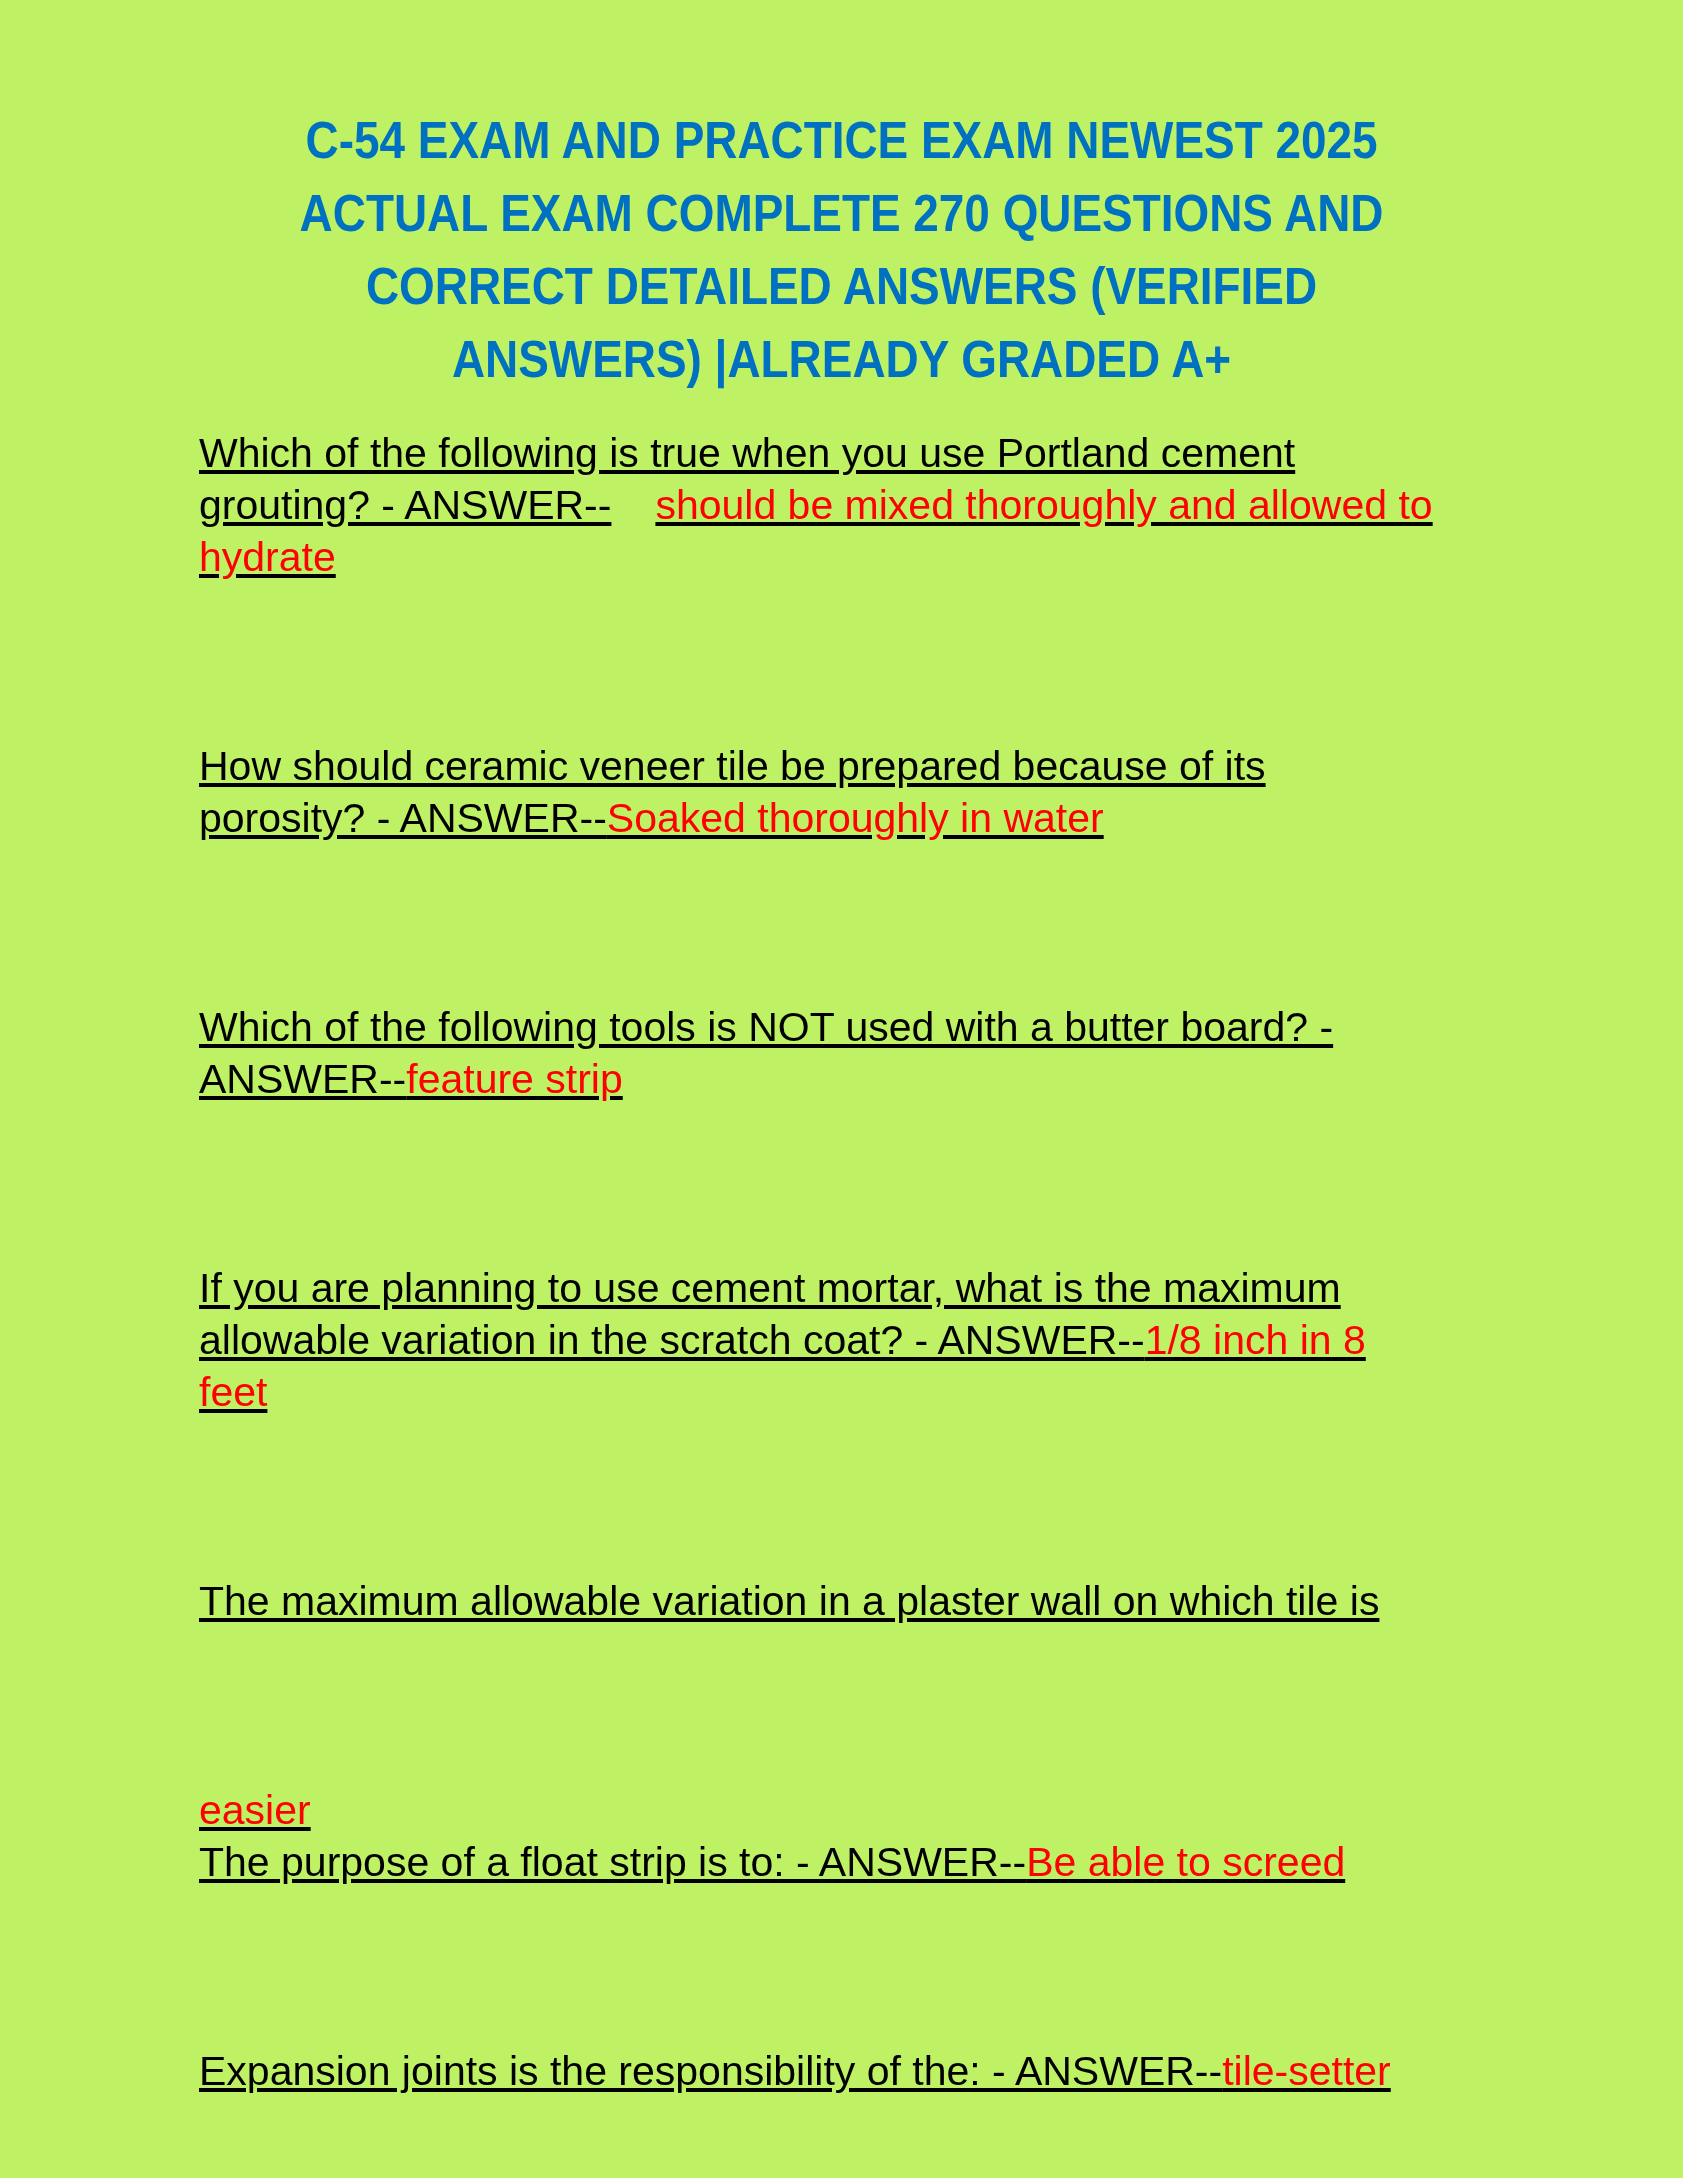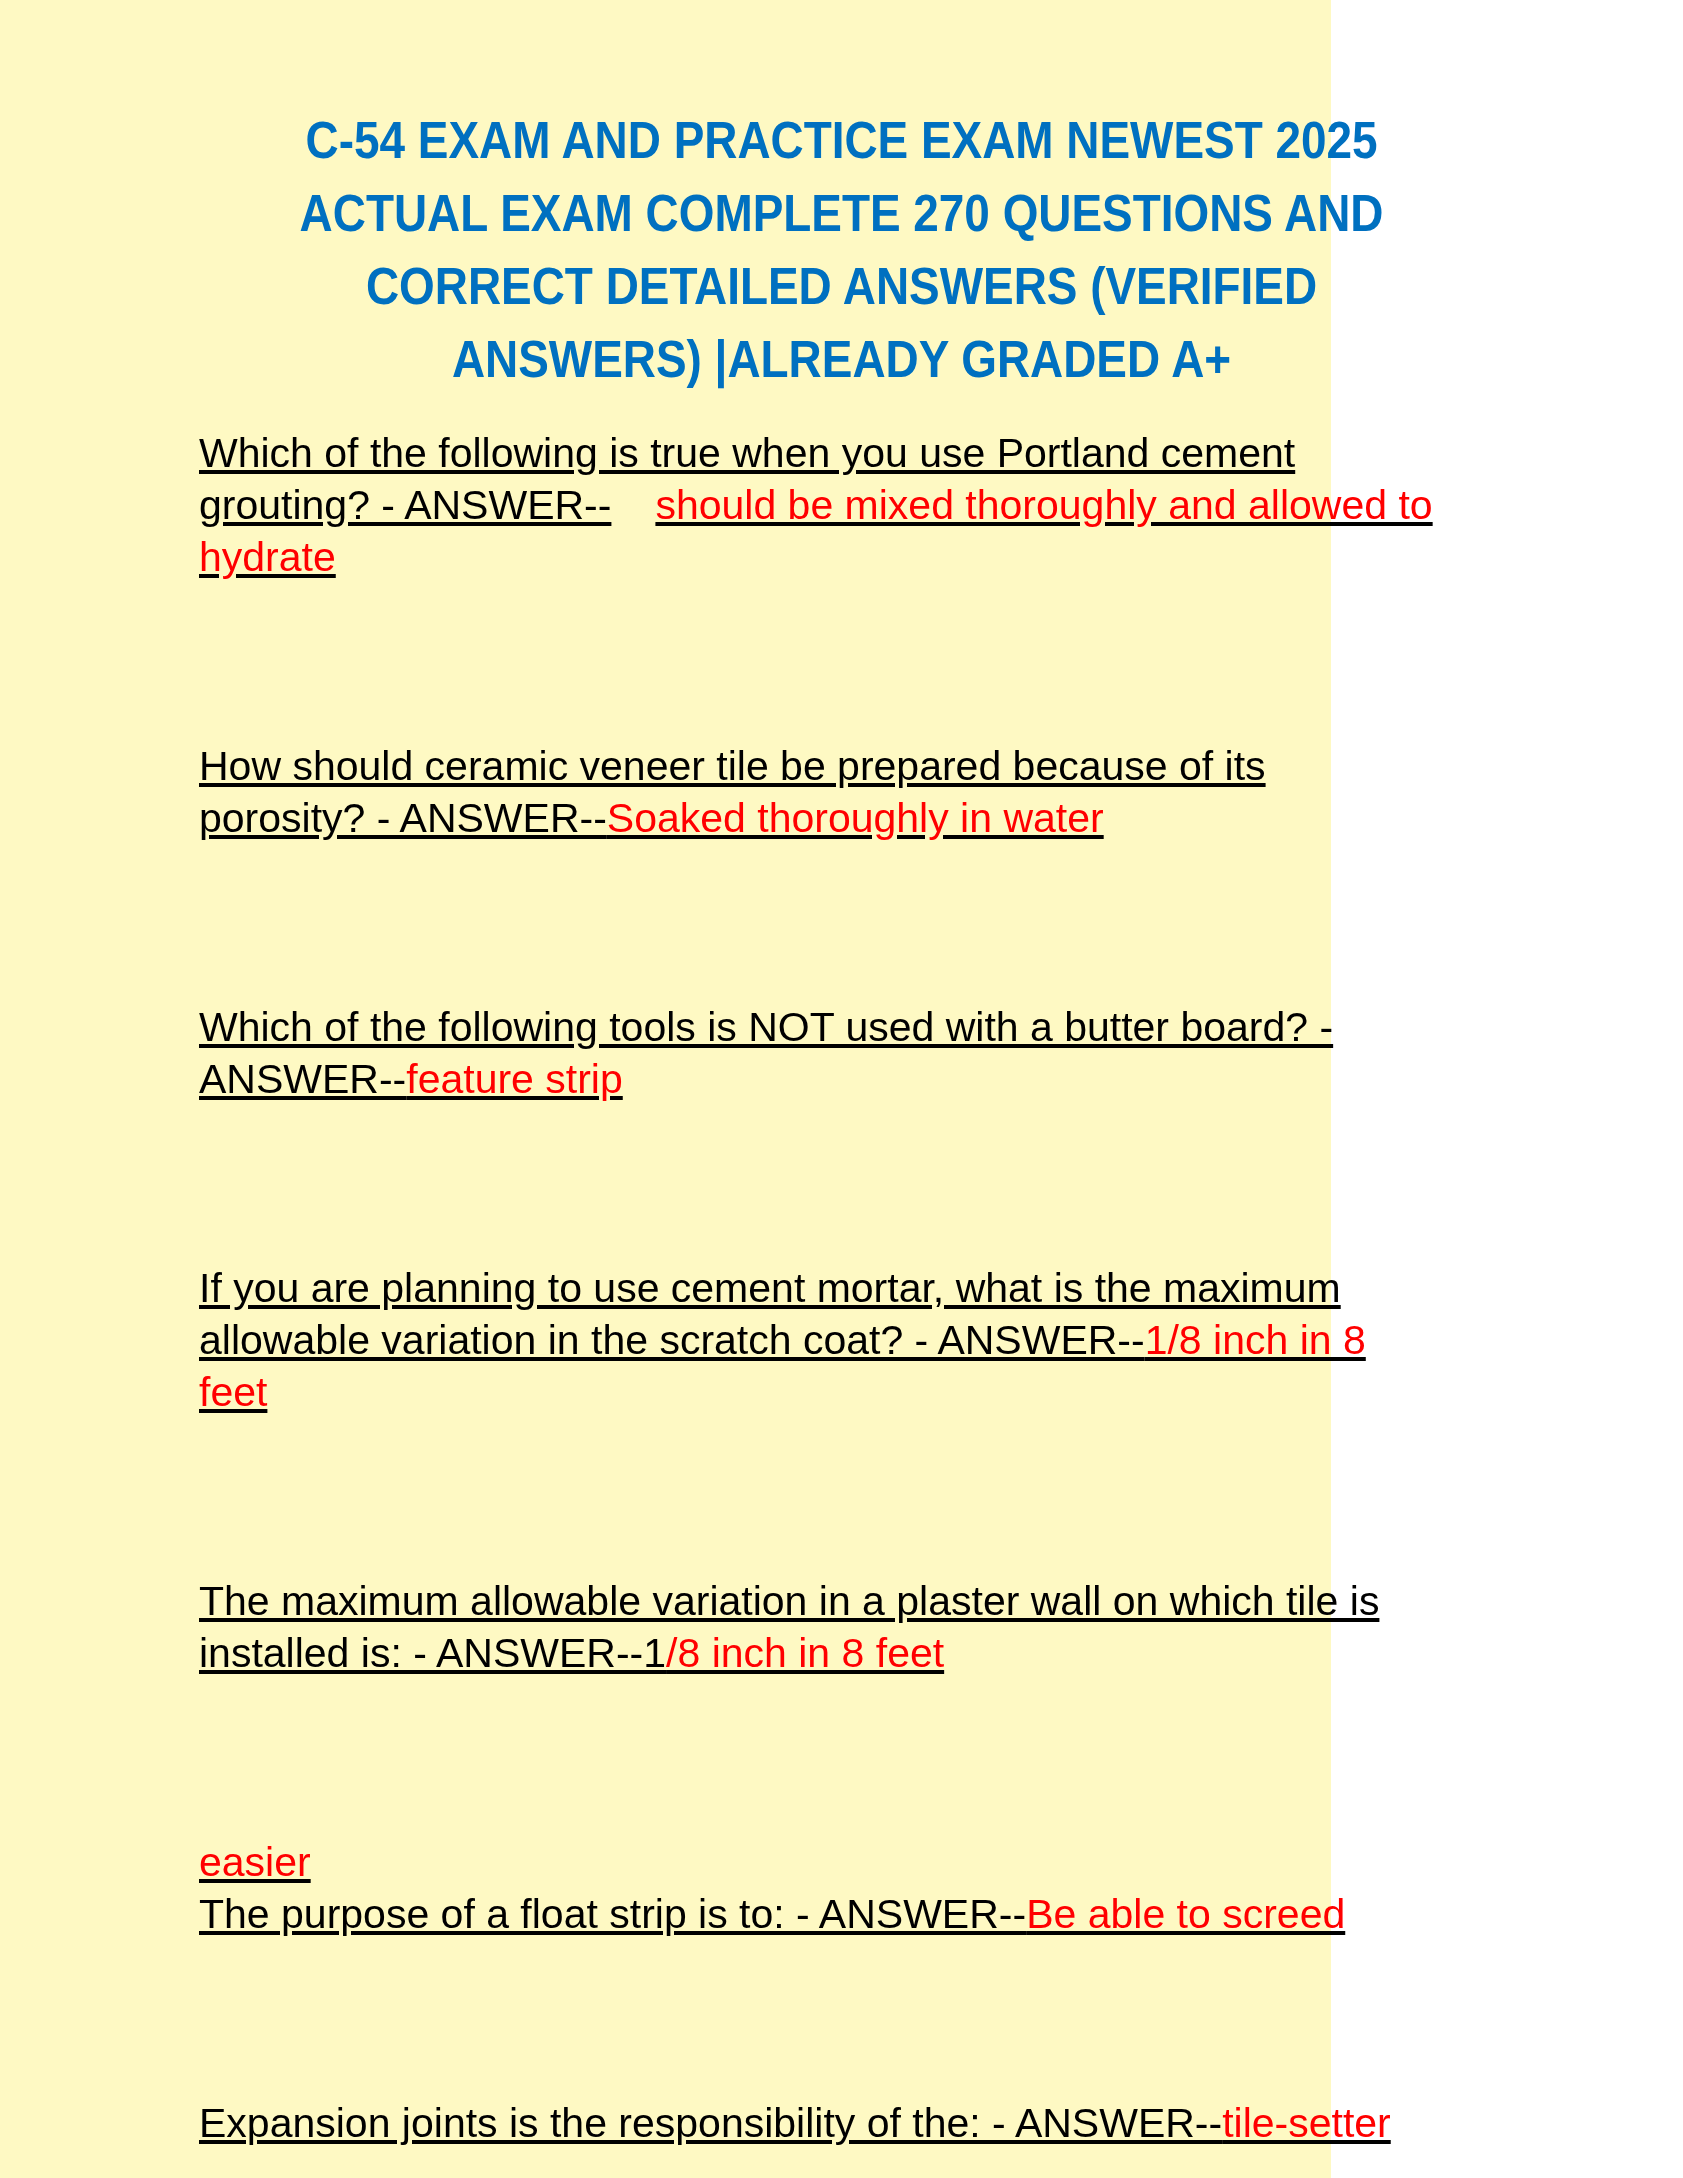--- a/index.html
+++ b/index.html
@@ -1,17 +1,17 @@
 <!DOCTYPE html>
 <html><head>
 <meta charset="utf-8">
 <style>
   html, body { margin: 0; padding: 0; background: #ffffff; }
   body { width: 1683px; height: 2178px; position: relative; overflow: hidden; }
-  .page { position: absolute; left: 0; top: 0; width: 1331px; height: 2178px; background: #fef9c3; }
+  .page { position: absolute; left: 0; top: 0; width: 1683px; height: 2178px; background: #bef264; }
   .title {
     position: absolute; left: 0; top: 104px; width: 1683px;
     font-family: "Liberation Sans", sans-serif; font-weight: bold;
     font-size: 51px; line-height: 73px; text-align: center;
   }
   .title-line { display: block; white-space: nowrap; transform: scaleX(0.9); transform-origin: 842px 50%; }
   .body {
     position: absolute; left: 199px; top: 427px; width: 1307px;
     font-family: "Liberation Sans", sans-serif; font-size: 41px; line-height: 52px; color: #000000;
   }
@@ -43,21 +43,20 @@
         <span class="line"><span>Which of the following tools is NOT used with a butter board? -</span></span>
         <span class="line"><span>ANSWER--</span><span style="color: rgb(255, 0, 0);">feature strip</span></span>
       </div>
       <div class="qa">
         <span class="line"><span>If you are planning to use cement mortar, what is the maximum</span></span>
         <span class="line"><span>allowable variation in the scratch coat? - ANSWER--</span><span style="color: rgb(255, 0, 0);">1/8 inch in 8</span></span>
         <span class="line"><span style="color: rgb(255, 0, 0);">feet</span></span>
       </div>
       <div class="qa">
         <span class="line"><span>The maximum allowable variation in a plaster wall on which tile is</span></span>
-        <span class="line"><span>installed is: - ANSWER--1</span><span style="color: rgb(255, 0, 0);">/8 inch in 8 feet</span></span>
       </div>
       <div class="qa">
         <span class="line"><span style="color: rgb(255, 0, 0);">easier</span></span>
         <span class="line"><span>The purpose of a float strip is to: - ANSWER--</span><span style="color: rgb(255, 0, 0);">Be able to screed</span></span>
       </div>
       <div class="qa">
         <span class="line"><span>Expansion joints is the responsibility of the: - ANSWER--</span><span style="color: rgb(255, 0, 0); margin-top: 48px;">tile-setter</span></span>
       </div>
     </div>
 </div>

